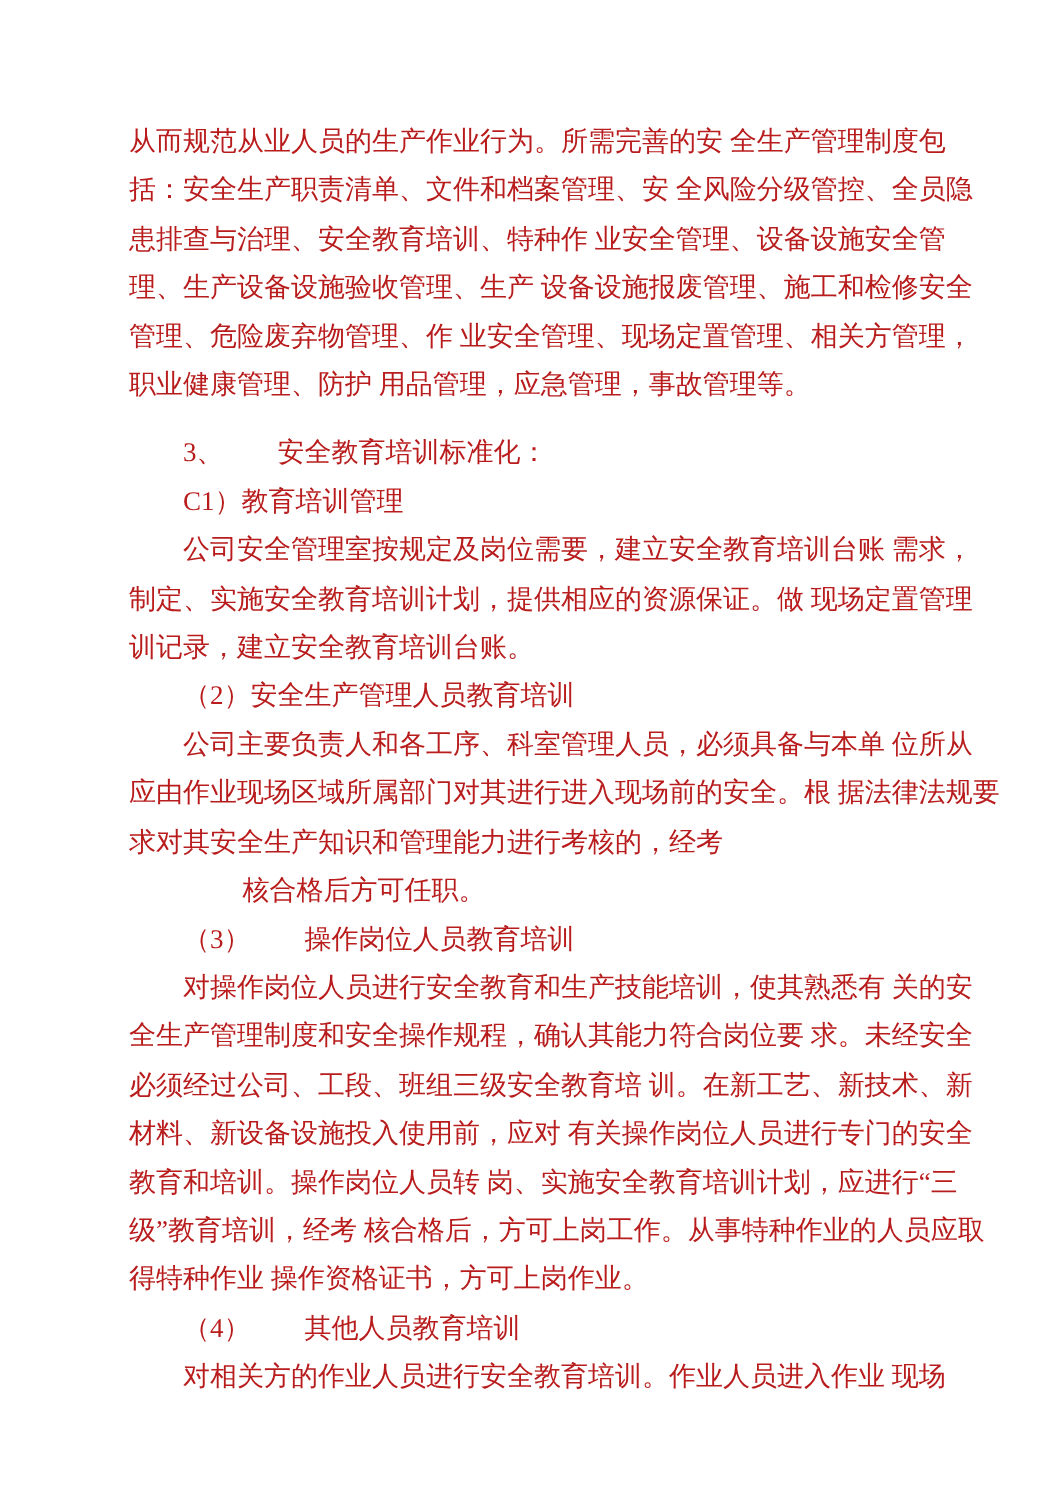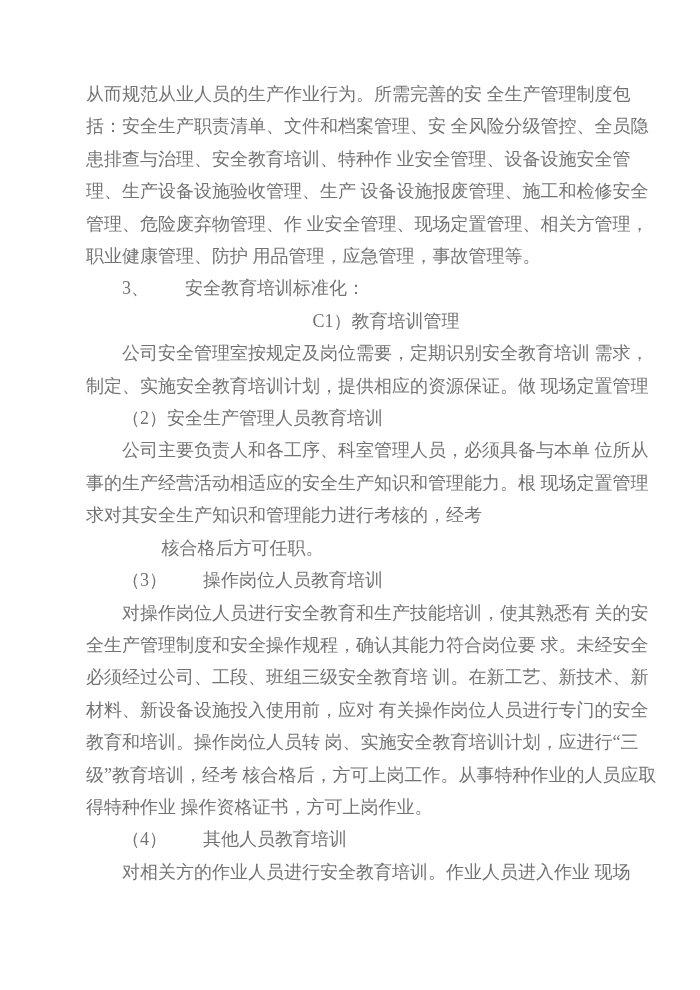--- a/index.html
+++ b/index.html
@@ -29,34 +29,35 @@
   }
   .line {
     white-space: pre;      
     text-align: left;      
   }
 </style>
 </head>
 <body>
 
 <div class="page" style="background: rgb(255, 255, 255);">
-  <div class="doc-text" style="color: #737373;">
+  <div class="doc-text" style="color: #b91c1c;">
       <div class="line">从而规范从业人员的生产作业行为。所需完善的安 全生产管理制度包</div>
       <div class="line">括：安全生产职责清单、文件和档案管理、安 全风险分级管控、全员隐</div>
       <div class="line">患排查与治理、安全教育培训、特种作 业安全管理、设备设施安全管</div>
       <div class="line">理、生产设备设施验收管理、生产 设备设施报废管理、施工和检修安全</div>
       <div class="line">管理、危险废弃物管理、作 业安全管理、现场定置管理、相关方管理，</div>
       <div class="line">职业健康管理、防护 用品管理，应急管理，事故管理等。</div>
-      <div class="line" style="text-indent: 2em;">3、　　安全教育培训标准化：</div>
-      <div class="line" style="text-indent: 2em; text-align: center;">C1）教育培训管理</div>
-      <div class="line" style="text-indent: 2em;">公司安全管理室按规定及岗位需要，定期识别安全教育培训 需求，</div>
+      <div class="line" style="text-indent: 2em; margin-top: 13px;">3、　　安全教育培训标准化：</div>
+      <div class="line" style="text-indent: 2em;">C1）教育培训管理</div>
+      <div class="line" style="text-indent: 2em;">公司安全管理室按规定及岗位需要，建立安全教育培训台账 需求，</div>
       <div class="line">制定、实施安全教育培训计划，提供相应的资源保证。做 现场定置管理</div>
+      <div class="line">训记录，建立安全教育培训台账。</div>
       <div class="line" style="text-indent: 2em;">（2）安全生产管理人员教育培训</div>
       <div class="line" style="text-indent: 2em;">公司主要负责人和各工序、科室管理人员，必须具备与本单 位所从</div>
-      <div class="line">事的生产经营活动相适应的安全生产知识和管理能力。根 现场定置管理</div>
+      <div class="line">应由作业现场区域所属部门对其进行进入现场前的安全。根 据法律法规要</div>
       <div class="line">求对其安全生产知识和管理能力进行考核的，经考</div>
       <div class="line" style="text-indent: 4.2em;">核合格后方可任职。</div>
       <div class="line" style="text-indent: 2em;">（3）　　操作岗位人员教育培训</div>
       <div class="line" style="text-indent: 2em;">对操作岗位人员进行安全教育和生产技能培训，使其熟悉有 关的安</div>
       <div class="line">全生产管理制度和安全操作规程，确认其能力符合岗位要 求。未经安全</div>
       <div class="line">必须经过公司、工段、班组三级安全教育培 训。在新工艺、新技术、新</div>
       <div class="line">材料、新设备设施投入使用前，应对 有关操作岗位人员进行专门的安全</div>
       <div class="line">教育和培训。操作岗位人员转 岗、实施安全教育培训计划，应进行“三</div>
       <div class="line">级”教育培训，经考 核合格后，方可上岗工作。从事特种作业的人员应取</div>
       <div class="line">得特种作业 操作资格证书，方可上岗作业。</div>

